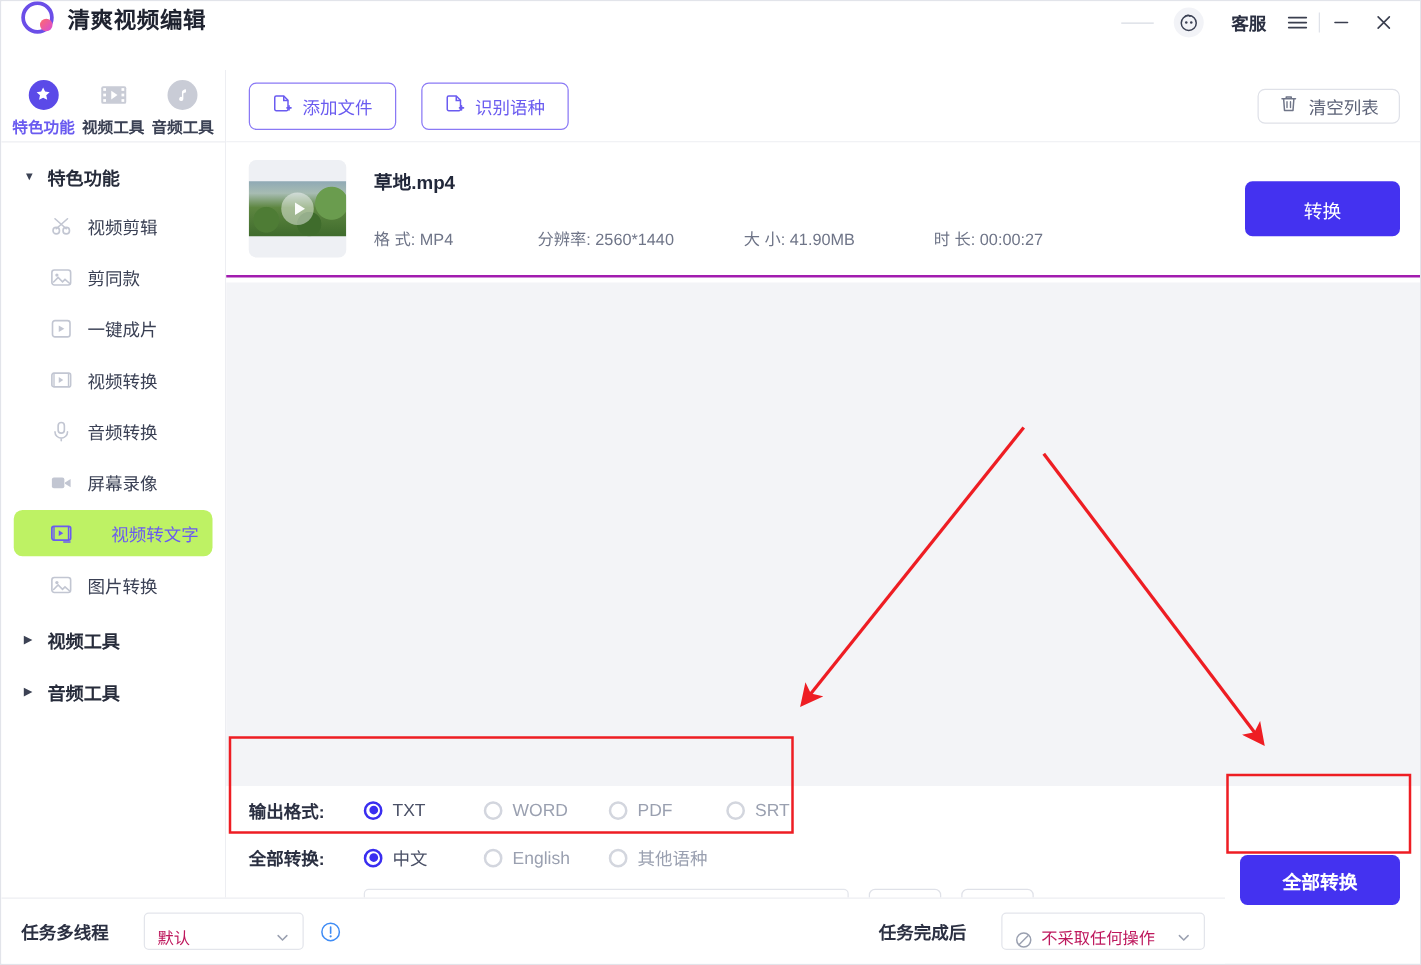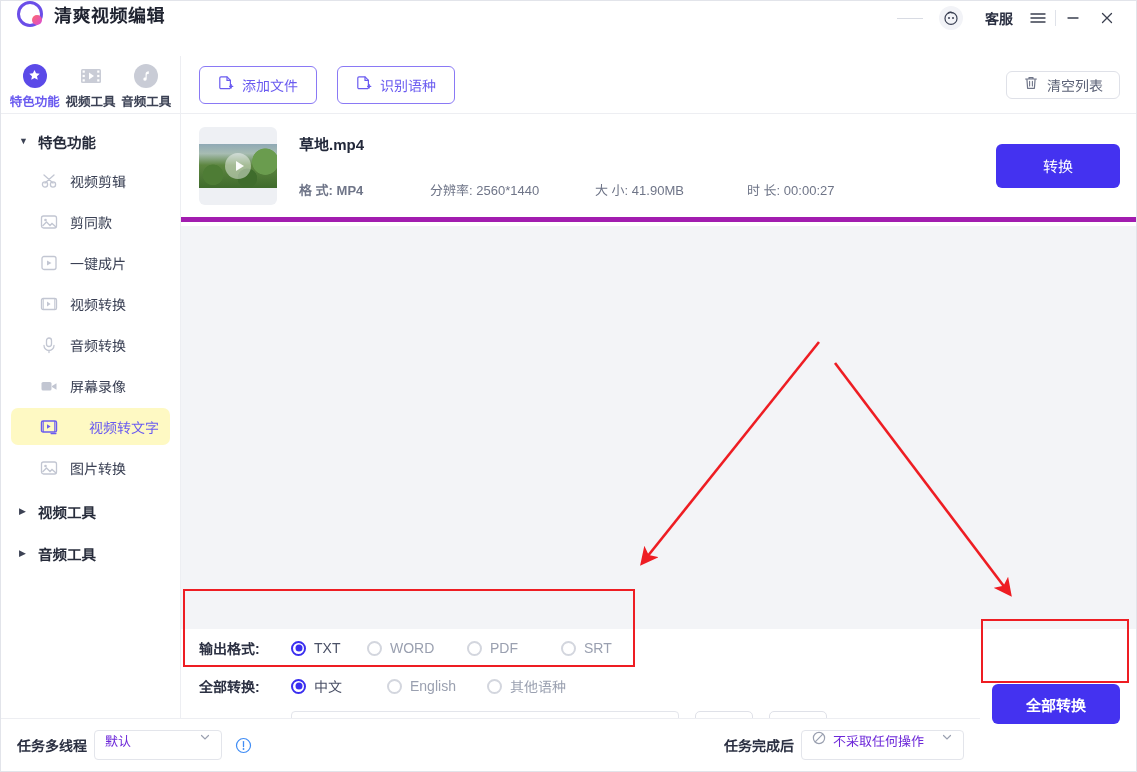--- a/index.html
+++ b/index.html
@@ -88,21 +88,21 @@
     display: flex; align-items: center; gap: 9px;
     height: 34px; padding-left: 18px; cursor: pointer;
   }
   .caret { font-size: 9px; color: #3c4254; width: 10px; }
   .navgroup-title { font-size: 14.5px; font-weight: bold; color: #272c3b; }
   .navitem {
     display: flex; align-items: center; gap: 12px;
     height: 37px; margin: 4px 10px; padding-left: 28px;
     border-radius: 7px; cursor: pointer;
   }
-  .navitem.active { background: #fef9c3; gap: 31px; }
+  .navitem.active { background: #bef264; gap: 31px; }
   .ni-ic { width: 19px; height: 19px; display:flex; align-items:center; justify-content:center; color: #c2c6d2; }
   .navitem.active .ni-ic { color: #6a5bf0; }
   .ni-lbl { font-size: 14px; color: #3a4054; }
   .navitem.active .ni-lbl { color: #6a5bf0; }
   .navgroup-head.collapsed { margin-top: 8px; }
 
   
   .main {
     position: absolute; left: 180px; top: 55px; width: 957px; height: 663px;
     background: #ffffff;
@@ -119,21 +119,21 @@
   .btn-outline + .btn-outline { margin-left: 20px; }
   .btn-clear {
     margin-left: auto; display: flex; align-items: center; gap: 8px;
     height: 28px; padding: 0 16px; border: 1px solid #dfe1e8; border-radius: 6px;
     color: #5c6277; font-size: 14px; background: #ffffff; cursor: pointer;
   }
 
   .filelist { background: #ffffff; }
   .filerow {
     height: 108px; display: flex; align-items: center; padding: 0 18px;
-    border-bottom: 5px solid #a21caf; background: #ffffff;
+    border-bottom: 2px solid #a21caf; background: #ffffff;
   }
   .thumb {
     width: 78px; height: 78px; border-radius: 6px; background: #eef0f4;
     display: flex; align-items: center; justify-content: center; position: relative;
     overflow: hidden; flex: none;
   }
   .thumb-img {
     width: 78px; height: 44px;
     background:
       radial-gradient(circle at 18% 70%, #4e7c35 0 14%, transparent 15%),
@@ -149,21 +149,21 @@
   }
   .play::after {
     content: ""; border-left: 8px solid rgba(255,255,255,.95);
     border-top: 5px solid transparent; border-bottom: 5px solid transparent;
     margin-left: 3px;
   }
   .fileinfo { margin-left: 22px; flex: 1; display: flex; flex-direction: column; gap: 26px; }
   .fname { font-size: 15px; font-weight: bold; color: #22283a; }
   .fmeta { display: flex; font-size: 13px; color: #6f7588; }
   .fmeta span { white-space: nowrap; }
-  .m1 { width: 131px; font-weight: bold; } .m2 { width: 165px; } .m3 { width: 152px; }
+  .m1 { width: 131px; } .m2 { width: 165px; } .m3 { width: 152px; }
   .btn-convert {
     width: 124px; height: 44px; border-radius: 6px; background: #4432f0;
     color: #ffffff; font-size: 15px; border: none; cursor: pointer;
     display: flex; align-items: center; justify-content: center; flex: none;
   }
 
   .canvas {
     position: absolute; left: 0; top: 170px; width: 957px; height: 403px;
     background: #f3f4f7;
   }
@@ -209,24 +209,24 @@
   }
 
   
   .statusbar {
     position: absolute; left: 0; bottom: 0; width: 979px; height: 53px;
     background: #ffffff; border-top: 1px solid #edeef2;
     display: flex; align-items: center; padding: 0 16px;
   }
   .st-label { font-size: 14px; font-weight: bold; color: #2b3042; }
   .select {
-    margin-left: 7px; height: 30px; width: 128px;
+    margin-left: 28px; height: 30px; width: 128px;
     border: 1px solid #e3e5eb; border-radius: 4px; background: #fff;
-    display: flex; align-items: flex-start; padding: 0 10px;
-    font-size: 13px; color: #6d28d9; cursor: pointer;
+    display: flex; align-items: flex-end; padding: 0 10px;
+    font-size: 13px; color: #be185d; cursor: pointer;
   }
   .select .chev { margin-left: auto; color: #9aa0b0; font-size: 11px; }
   .info-ic { margin-left: 13px; color: #3f8cf5; cursor: pointer; display:flex; }
   .st-right { margin-left: auto; display: flex; align-items: center; }
   .select.wide { width: 163px; }
   .ban { margin-right: 7px; color: #9aa0b0; display: flex; }
   .redbox { position: absolute; border: 2px solid #ee1d23; pointer-events: none; }
   svg.arrows { position: absolute; left: 0; top: 0; width: 1137px; height: 772px; pointer-events: none; }
 </style>
 </head>
@@ -476,21 +476,21 @@
         </div>
         <button class="btn-convert">转换</button>
       </div>
     </div>
 
     <div class="canvas"></div>
 
     <div class="options">
       <div class="optrow">
         <div class="optlabel">输出格式:</div>
-        <label class="radio sel" style="width:76px">
+        <label class="radio sel" style="width:96px">
           <span class="rb on"></span>
           <span class="rlbl">TXT</span>
         </label>
         <label class="radio dim" style="width:100px">
           <span class="rb"></span>
           <span class="rlbl">WORD</span>
         </label>
         <label class="radio dim" style="width:94px">
           <span class="rb"></span>
           <span class="rlbl">PDF</span>

